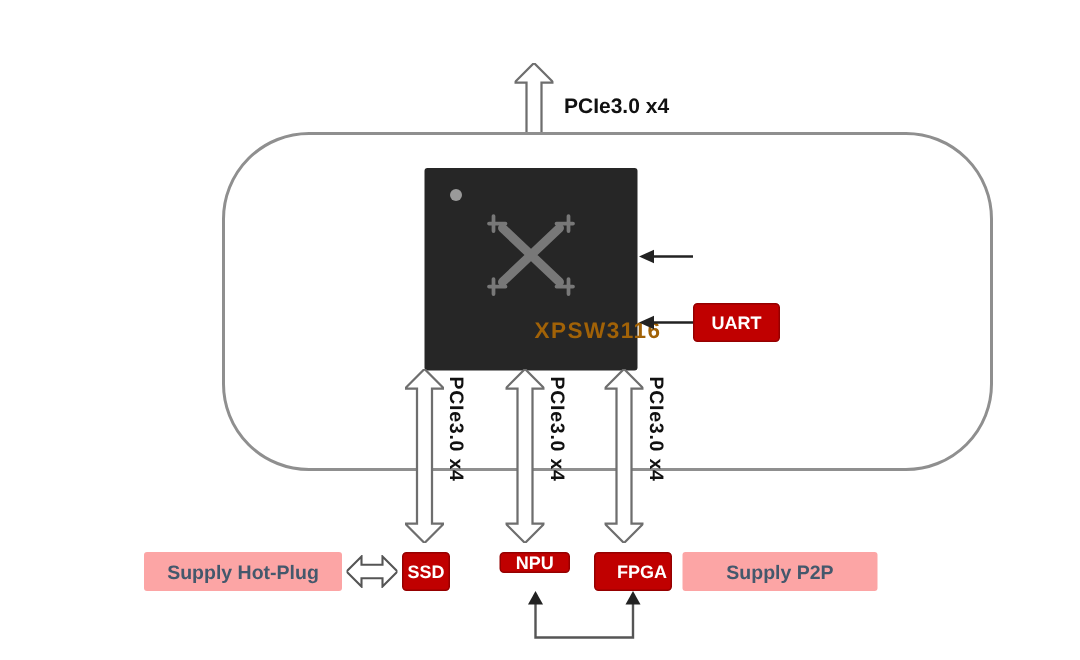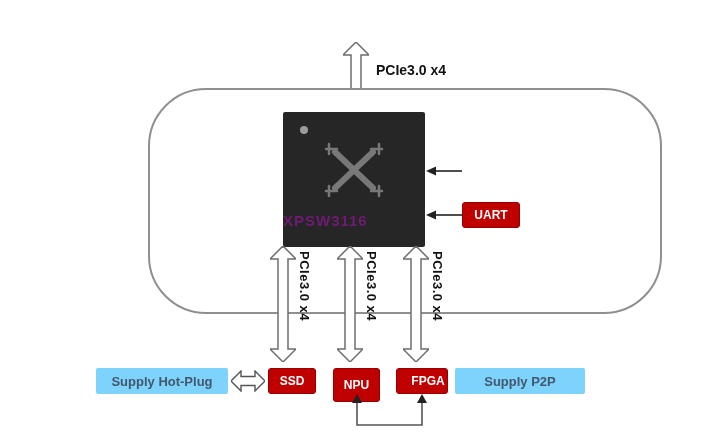--- a/index.html
+++ b/index.html
@@ -4,55 +4,55 @@
 <style>
   html,body{margin:0;padding:0;background:#fff;}
   .canvas{
     position:relative;width:720px;height:440px;background:#ffffff;overflow:hidden;
     font-family:"Liberation Sans", sans-serif;
   }
   .abs{position:absolute;}
   .box{position:absolute;display:flex;align-items:center;justify-content:center;
        font-weight:bold;box-sizing:border-box;}
   .red{background:#c00000;color:#ffffff;border:1px solid #950000;border-radius:3px;}
-  .blue{background:#7dd3fc;color:#44586c;border-radius:2px;}
+  .blue{background:#fca5a5;color:#44586c;border-radius:2px;}
 
   .cpu{left:317px;top:10px;width:78px;height:32px;font-size:19px;border-radius:5px;}
 
   .top-arrow{left:343px;top:42px;}
   .top-link-label{left:376px;top:62px;font-size:14px;font-weight:bold;color:#111;}
 
   .switch-outline{left:148px;top:88px;width:510px;height:222px;
     border:2px solid #8f8f8f;border-radius:58px;background:#ffffff;}
 
   .chip{left:283px;top:112px;width:142px;height:135px;background:#262626;border-radius:2px;}
   .pin-dot{left:300px;top:126px;width:8px;height:8px;border-radius:50%;background:#9a9a9a;}
   .chip-logo{left:319px;top:140px;}
-  .chip-label{left:283px;top:212px;width:158px;text-align:left;color:#701a75;
+  .chip-label{left:283px;top:212px;width:158px;text-align:right;color:#a16207;
     font-weight:bold;font-size:15px;letter-spacing:1px;}
 
   .smbus{left:462px;top:158px;width:66px;height:26px;font-size:12px;}
   .uart{left:462px;top:202px;width:58px;height:26px;font-size:12px;}
   .larr1{left:426px;top:165px;}
   .larr2{left:426px;top:209px;}
 
   .down-arrow-a{left:270px;top:246px;}
   .down-arrow-b{left:337px;top:246px;}
   .down-arrow-c{left:403px;top:246px;}
   .vlabel{position:absolute;writing-mode:vertical-rl;font-weight:bold;font-size:13px;
     color:#111;letter-spacing:0.5px;top:251px;height:112px;}
   .vlabel-a{left:297px;}
   .vlabel-b{left:364px;}
   .vlabel-c{left:430px;}
 
   .supply-hotplug{left:96px;top:368px;width:132px;height:26px;font-size:13px;}
   .supply-p2p{left:455px;top:368px;width:130px;height:26px;font-size:13px;justify-content:center;}
   .hp-arrow{left:231px;top:370px;}
-  .ssd{left:268px;top:368px;width:48px;height:26px;font-size:12px;}
-  .npu{left:333px;top:368px;width:47px;height:34px;font-size:12px;}
+  .ssd{left:268px;top:368px;width:32px;height:26px;font-size:12px;}
+  .npu{left:333px;top:368px;width:47px;height:14px;font-size:12px;}
   .fpga{left:396px;top:368px;width:52px;height:26px;font-size:12px;padding-left:12px;}
   .uconn{left:330px;top:394px;}
 </style>
 </head>
 <body>
 
 <div class="canvas">
 
 
   <svg class="abs top-arrow" width="26" height="67" viewBox="0 0 26 67">

